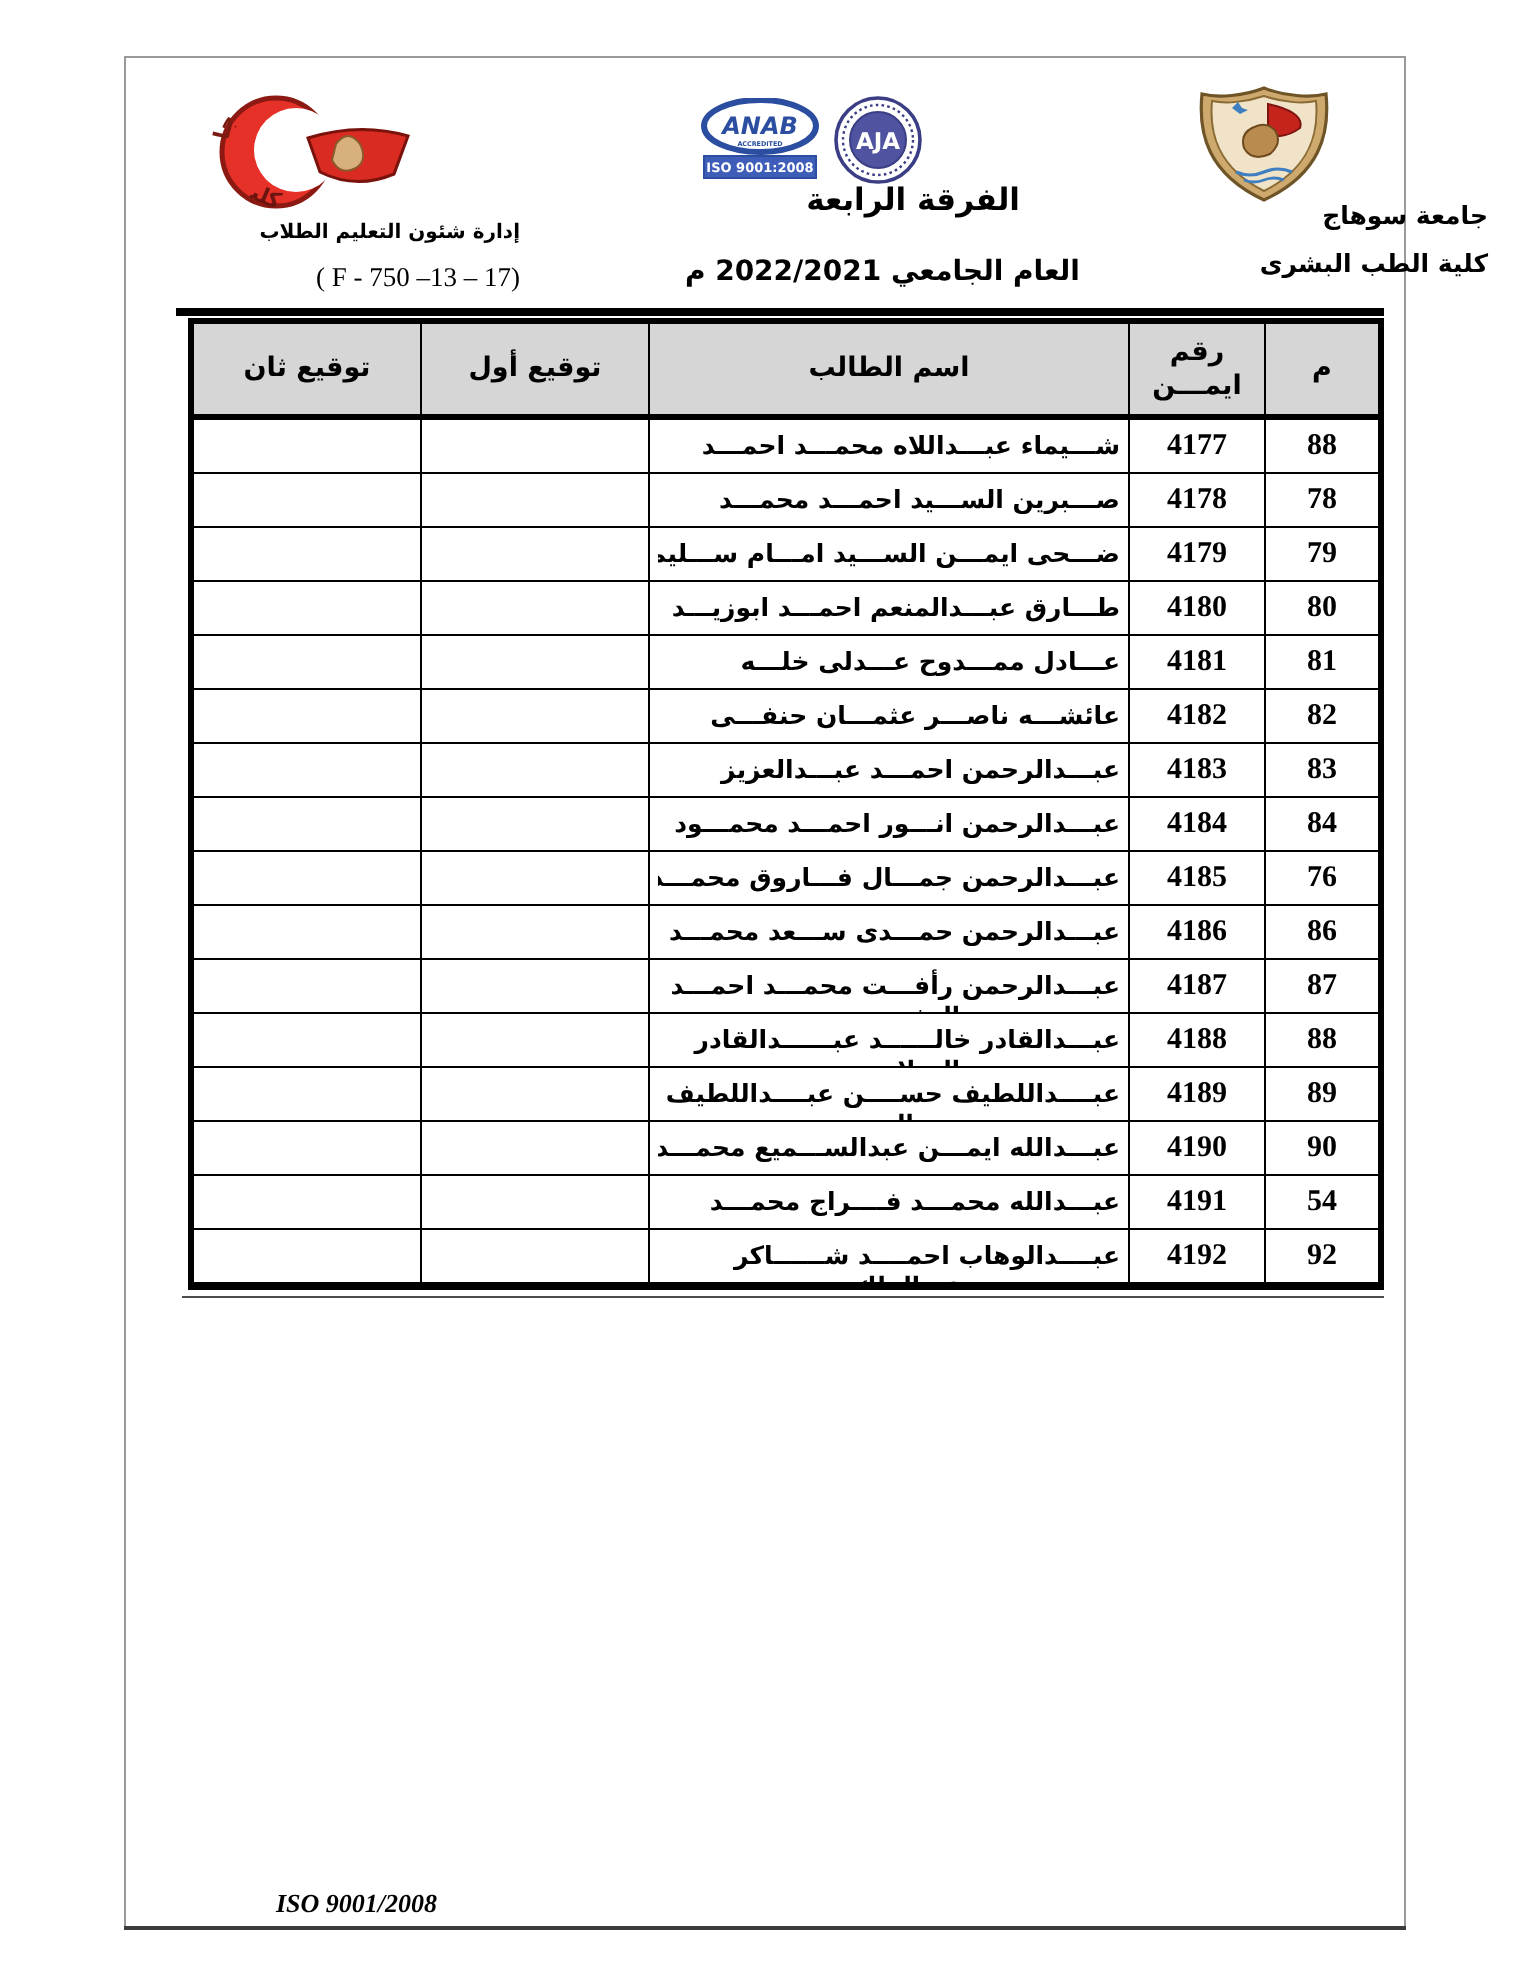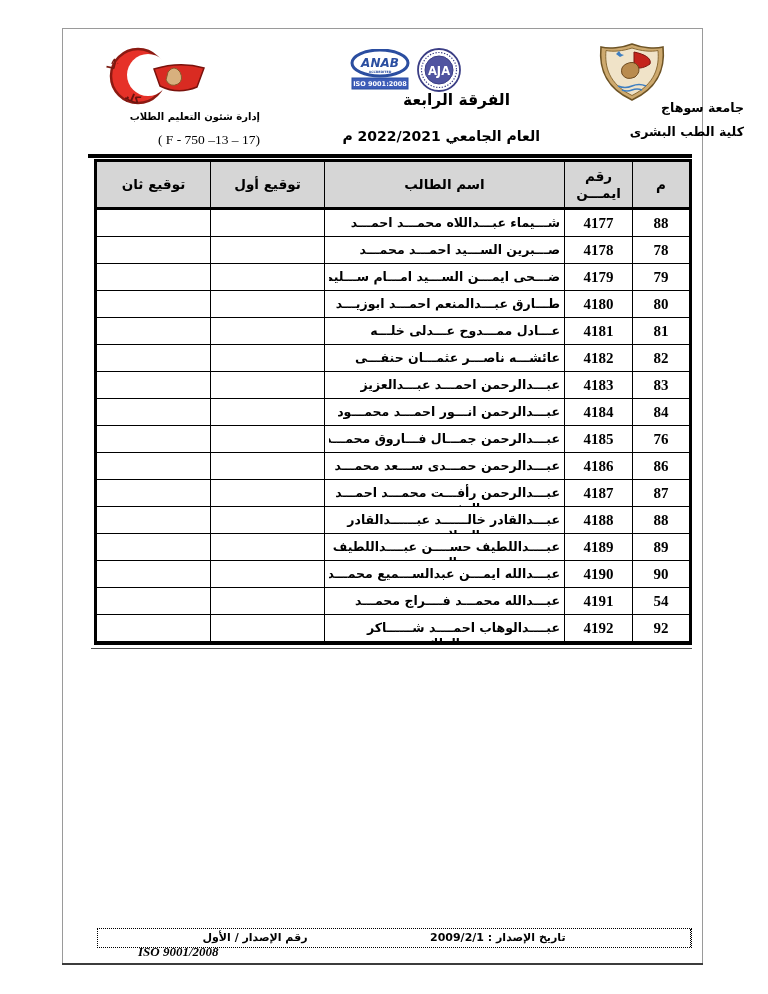--- a/index.html
+++ b/index.html
@@ -309,22 +309,16 @@
               </div>
             </td>
             <td class="c-sig"></td>
             <td class="c-sig"></td>
           </tr>
         </tbody>
     </table>
     <div class="underline"></div>
   </div>
 
-  <div class="abs ftable">
-    <div class="fcell fcell-no ar">رقم الإصدار / الأول</div>
-    <div class="fcell fcell-date ar">
-      <span class="fcell-date-inner">تاريخ الإصدار : 2009/2/1</span>
-    </div>
-  </div>
   <div class="abs iso">ISO 9001/2008</div>
   <div class="abs bottomline"></div>
 
 </div>
 
 </body></html>

